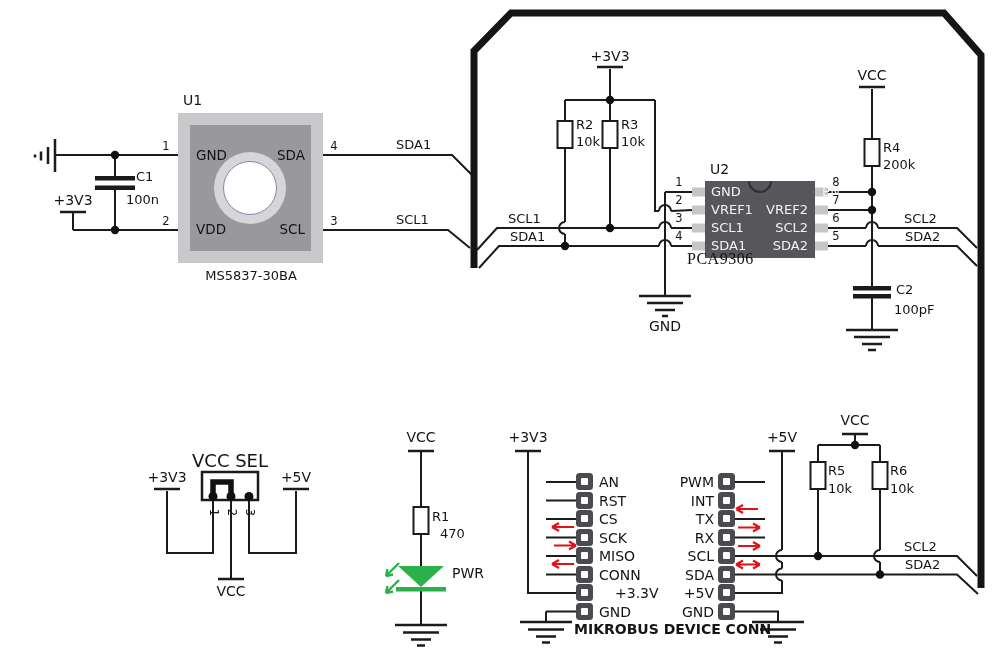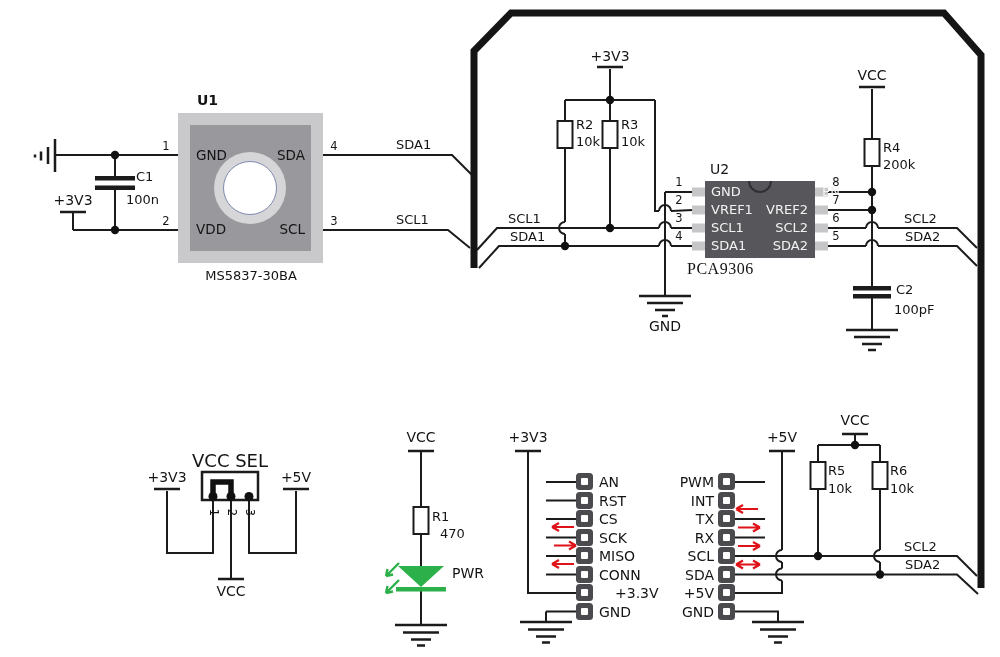--- a/index.html
+++ b/index.html
@@ -145,21 +145,21 @@
     <div class="pad"></div>
       <div class="pad"></div>
     <div class="pad"></div>
       <div class="pad"></div>
     <div class="pad"></div>
       <div class="pad"></div>
     <div class="pad"></div>
       <div class="pad"></div>
   </div>
 
-  <div class="lbl s14" style="left:197px;top:92px;font-weight:bold;">U1</div>
+  <div class="lbl s14" style="left:183px;top:92px;">U1</div>
   <div class="lbl s13 ctr" style="left:178px;top:268px;width:146px;">MS5837-30BA</div>
   <div class="lbl" style="left:196px;top:147px;">GND</div>
   <div class="lbl" style="left:196px;top:221px;">VDD</div>
   <div class="lbl rt" style="left:253px;top:147px;width:52px;">SDA</div>
   <div class="lbl rt" style="left:253px;top:221px;width:52px;">SCL</div>
   <div class="lbl s11 ctr" style="left:158px;top:140px;width:16px;">1</div>
   <div class="lbl s11 ctr" style="left:158px;top:215px;width:16px;">2</div>
   <div class="lbl s11 ctr" style="left:326px;top:140px;width:16px;">4</div>
   <div class="lbl s11 ctr" style="left:326px;top:215px;width:16px;">3</div>
   <div class="lbl s13" style="left:396px;top:137px;">SDA1</div>
@@ -172,21 +172,21 @@
   <div class="lbl s14 ctr" style="left:584px;top:48px;width:52px;">+3V3</div>
   <div class="lbl s13" style="left:576px;top:117px;">R2</div>
   <div class="lbl s13" style="left:576px;top:134px;">10k</div>
   <div class="lbl s13" style="left:621px;top:117px;">R3</div>
   <div class="lbl s13" style="left:621px;top:134px;">10k</div>
 
   <div class="lbl s13" style="left:508px;top:211px;">SCL1</div>
   <div class="lbl s13" style="left:510px;top:229px;">SDA1</div>
 
   <div class="lbl s14" style="left:710px;top:161px;">U2</div>
-  <div class="lbl serif" style="left:687px;top:261px;">PCA9306</div>
+  <div class="lbl serif" style="left:687px;top:251px;">PCA9306</div>
   <div class="lbl s13 white" style="left:711px;top:184px;">GND</div>
   <div class="lbl s13 white" style="left:711px;top:202px;">VREF1</div>
   <div class="lbl s13 white" style="left:711px;top:220px;">SCL1</div>
   <div class="lbl s13 white" style="left:711px;top:238px;">SDA1</div>
   <div class="lbl s13 white rt" style="left:748px;top:184px;width:92px;">EN</div>
   <div class="lbl s13 white rt" style="left:716px;top:202px;width:92px;">VREF2</div>
   <div class="lbl s13 white rt" style="left:716px;top:220px;width:92px;">SCL2</div>
   <div class="lbl s13 white rt" style="left:716px;top:238px;width:92px;">SDA2</div>
   <div class="lbl s11 ctr" style="left:671px;top:176px;width:16px;">1</div>
   <div class="lbl s11 ctr" style="left:671px;top:194px;width:16px;">2</div>
@@ -230,20 +230,21 @@
   <div class="lbl s14" style="left:599px;top:585px;margin-left:16px;">+3.3V</div>
   <div class="lbl s14" style="left:599px;top:603.5px;">GND</div>
   <div class="lbl s14 rt" style="left:622px;top:474px;width:92px;">PWM</div>
   <div class="lbl s14 rt" style="left:622px;top:492.5px;width:92px;">INT</div>
   <div class="lbl s14 rt" style="left:622px;top:511px;width:92px;">TX</div>
   <div class="lbl s14 rt" style="left:622px;top:529.5px;width:92px;">RX</div>
   <div class="lbl s14 rt" style="left:622px;top:548px;width:92px;">SCL</div>
   <div class="lbl s14 rt" style="left:622px;top:566.5px;width:92px;">SDA</div>
   <div class="lbl s14 rt" style="left:622px;top:585px;width:92px;">+5V</div>
   <div class="lbl s14 rt" style="left:622px;top:603.5px;width:92px;">GND</div>
+  <div class="lbl s14 bold" style="left:574px;top:621px;">MIKROBUS DEVICE CONN</div>
 
   <div class="lbl s14 ctr" style="left:829px;top:412px;width:52px;">VCC</div>
   <div class="lbl s13" style="left:828px;top:463px;">R5</div>
   <div class="lbl s13" style="left:828px;top:481px;">10k</div>
   <div class="lbl s13" style="left:890px;top:463px;">R6</div>
   <div class="lbl s13" style="left:890px;top:481px;">10k</div>
   <div class="lbl s13" style="left:904px;top:539px;">SCL2</div>
   <div class="lbl s13" style="left:905px;top:557px;">SDA2</div>
 
 </div>

